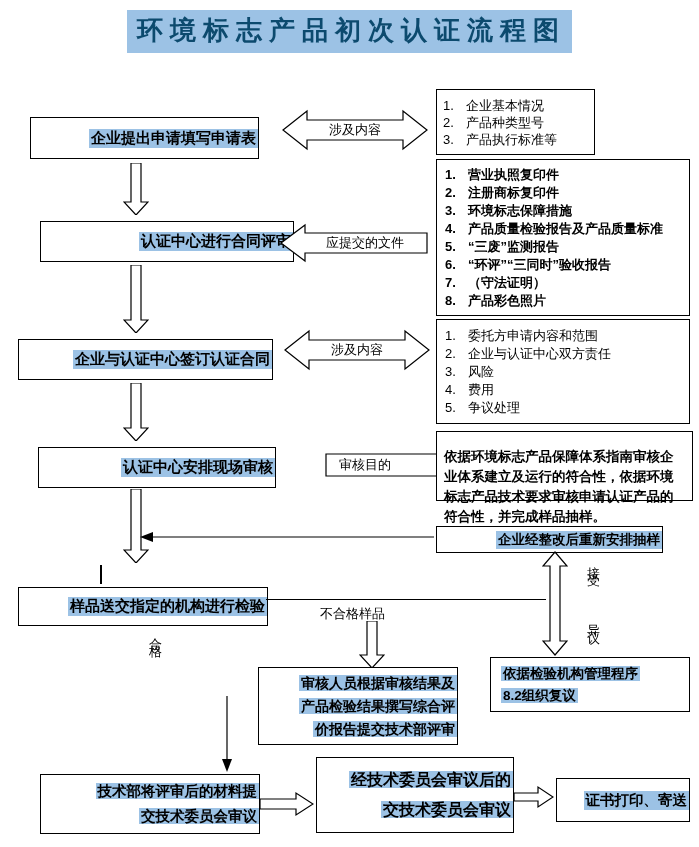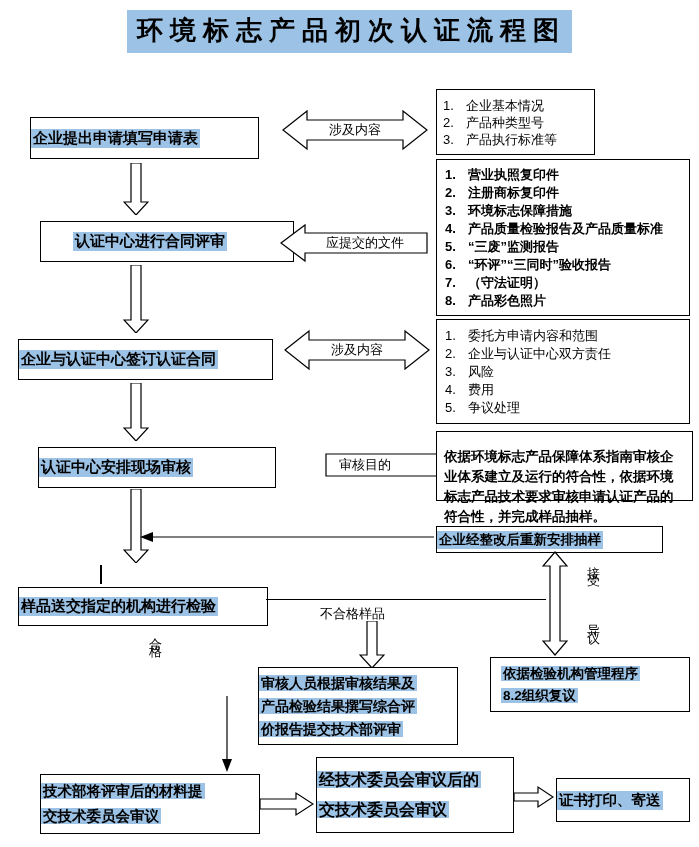--- a/index.html
+++ b/index.html
@@ -3,27 +3,27 @@
 <meta charset="utf-8">
 <style>
   html,body{margin:0;padding:0;background:#fff;}
   #stage{
     position:relative;width:699px;height:847px;background:#fff;overflow:hidden;
     font-family:"Liberation Sans","DejaVu Sans",sans-serif;color:#000;
   }
   
   #title-wrap{position:absolute;left:0;top:10px;width:699px;text-align:center;}
   #title-wrap .t{
-    display:inline-block;font-size:26px;font-weight:bold;color:#000000;
+    display:inline-block;font-size:26px;font-weight:bold;color:#0c4a6e;
     background:#9CC2E5;letter-spacing:7px;padding:3px 6px 5px 10px;
   }
   
   .fc-box{
     position:absolute;border:1px solid #000;background:#fff;
-    display:flex;flex-direction:column;align-items:flex-start;justify-content:center;
+    display:flex;flex-direction:column;align-items:flex-end;justify-content:center;
     text-align:center;font-weight:bold;
   }
   .fc-box .hl{background:#9CC2E5;padding:0 2px;}
   .fc-box .line{line-height:inherit;}
   
   .panel{position:absolute;border:1px solid #000;background:#fff;box-sizing:border-box;}
   .panel ul{list-style:none;margin:0;padding:0;}
   .panel li{display:flex;align-items:baseline;}
   .panel .num{flex:0 0 15px;margin-right:8px;}
   .panel .t.u{}

